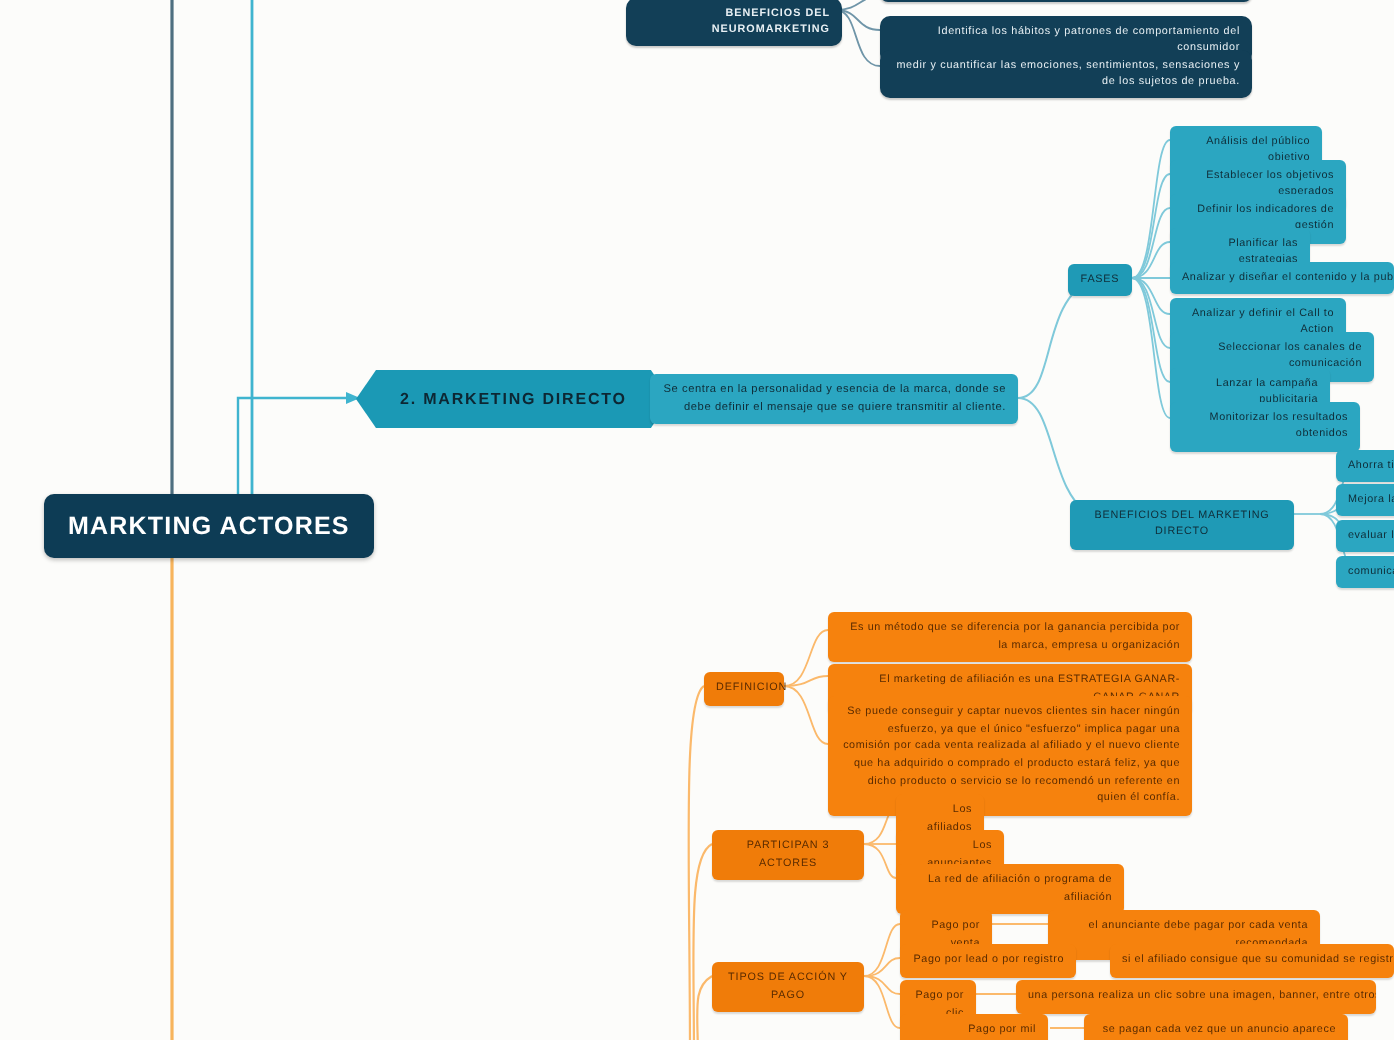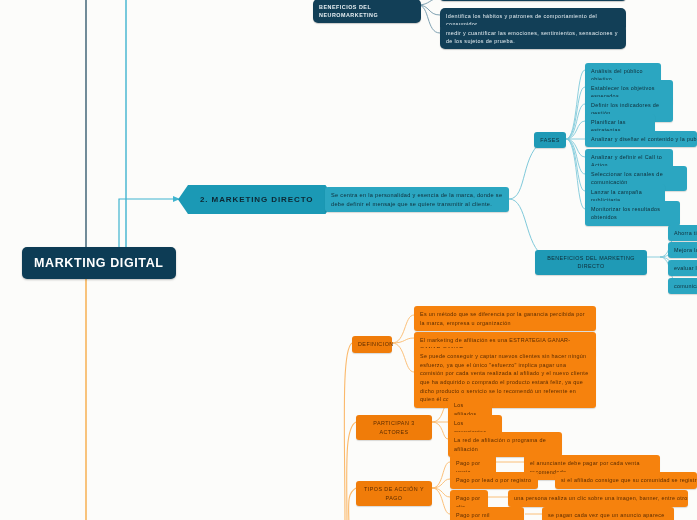--- a/index.html
+++ b/index.html
@@ -6,21 +6,21 @@
   body{
     width:697px;height:520px;
     background:#fcfcfa;
     font-family:"Liberation Sans", sans-serif;
     overflow:hidden;
     position:relative;
   }
   #canvas{position:absolute;inset:0;width:697px;height:520px;overflow:hidden;}
   svg#links{position:absolute;left:0;top:0;width:697px;height:520px;pointer-events:none;}
 
-  .node{position:absolute;box-sizing:border-box;}
+  .node{position:absolute;box-sizing:border-box;text-align:right;}
 
   
   .root{
     background:#0d3c55;
     color:#ffffff;
     font-weight:bold;
     font-size:12.5px;
     letter-spacing:.6px;
     border-radius:5px;
     padding:9px 12px;
@@ -138,21 +138,21 @@
     <path d="M538 479 L555 479" stroke="#fbb96b" stroke-width=".9" fill="none"></path>
     <path d="M684 479 L697 479" stroke="#fbb96b" stroke-width=".9" fill="none"></path>
     <path d="M487 497 L508 497" stroke="#fbb96b" stroke-width=".9" fill="none"></path>
     <path d="M525 514 L542 514" stroke="#fbb96b" stroke-width=".9" fill="none"></path>
 
     <path d="M418 5 C430 5 430 -2 440 -2" stroke="#6f95a8" stroke-width=".9" fill="none"></path>
     <path d="M418 5 C430 5 428 15 440 15" stroke="#6f95a8" stroke-width=".9" fill="none"></path>
     <path d="M418 5 C430 5 426 33 440 33" stroke="#6f95a8" stroke-width=".9" fill="none"></path>
   </svg>
 
-  <div class="node root" style="left:22px;top:247px;">MARKTING DIGITAL</div>
+  <div class="node root" style="left:22px;top:247px;">MARKTING ACTORES</div>
 
   <div class="node navy cap" style="left:313px;top:-1px;width:108px;">BENEFICIOS DEL NEUROMARKETING</div>
 
   <div class="node navy clip" style="left:440px;top:-7px;width:186px;height:8px;"></div>
 
   <div class="node navy" style="left:440px;top:8px;width:186px;">Identifica los hábitos y patrones de comportamiento del consumidor</div>
 
   <div class="node navy" style="left:440px;top:25px;width:186px;">medir y cuantificar las emociones, sentimientos, sensaciones y de los sujetos de prueba.</div>
 
   <div class="node hexa" style="left:178px;top:185px;">2. MARKETING DIRECTO</div>

